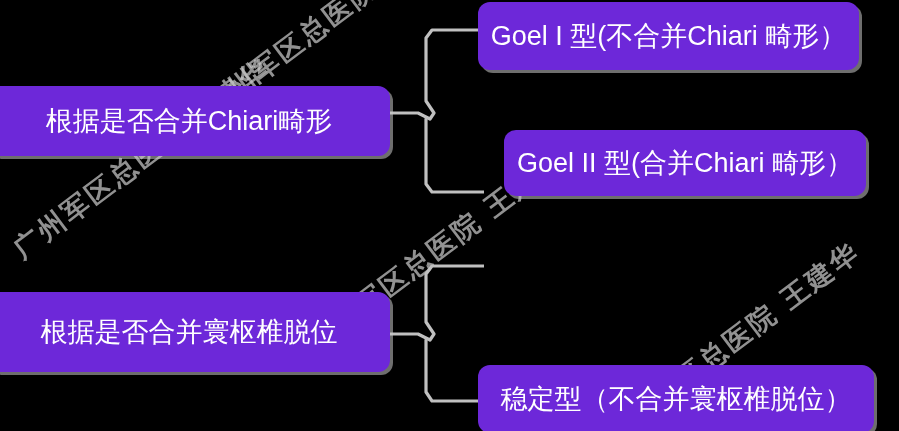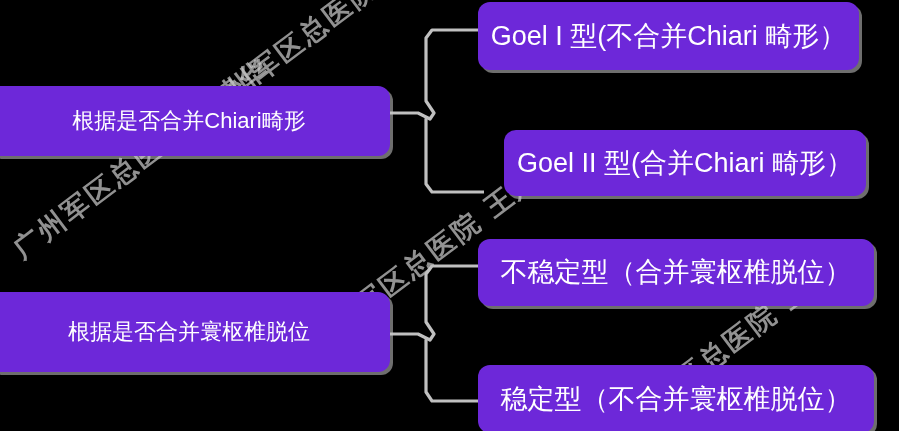--- a/index.html
+++ b/index.html
@@ -50,21 +50,21 @@
     z-index: 10;
     box-sizing: border-box;
   }
   .node .label {
     color: #ffffff;
     white-space: nowrap;
     line-height: 1;
     text-align: center;
   }
 
-  .node.left  .label { font-size: 22px; text-align: center; }
+  .node.left  .label { font-size: 27px; text-align: center; }
   .node.right .label { font-size: 27px; }
 
   
   #node-left-1  { left: -12px; top: 86px;  width: 402px; height: 70px;  }
   #node-left-2  { left: -12px; top: 292px; width: 402px; height: 80px;  }
 
   
   #node-right-1 { left: 478px; top: 2px;   width: 381px; height: 68px;  }
   #node-right-2 { left: 504px; top: 130px; width: 362px; height: 66px;  }
   #node-right-3 { left: 478px; top: 239px; width: 396px; height: 67px;  }
@@ -103,23 +103,20 @@
   </div>
 
   <div id="node-right-1" class="node right">
     <span class="label">Goel I 型(不合并Chiari 畸形）</span>
   </div>
 
   <div id="node-right-2" class="node right">
     <span class="label">Goel II 型(合并Chiari 畸形）</span>
   </div>
 
-  <div id="node-right-3" class="node right">
-    <span class="label">不稳定型（合并寰枢椎脱位）</span>
-  </div>
 
   <div id="node-right-4" class="node right">
     <span class="label">稳定型（不合并寰枢椎脱位）</span>
   </div>
 
   <div class="wm-layer">
     <span class="wm" style="left:6px;  top:238px;">广州军区总医院 王建华</span>
     <span class="wm" style="left:300px; top:330px;">广州军区总医院 王建华</span>
     <span class="wm" style="left:596px; top:422px;">广州军区总医院 王建华</span>
     <span class="wm" style="left:196px; top:96px;">广州军区总医院 王建华</span>

